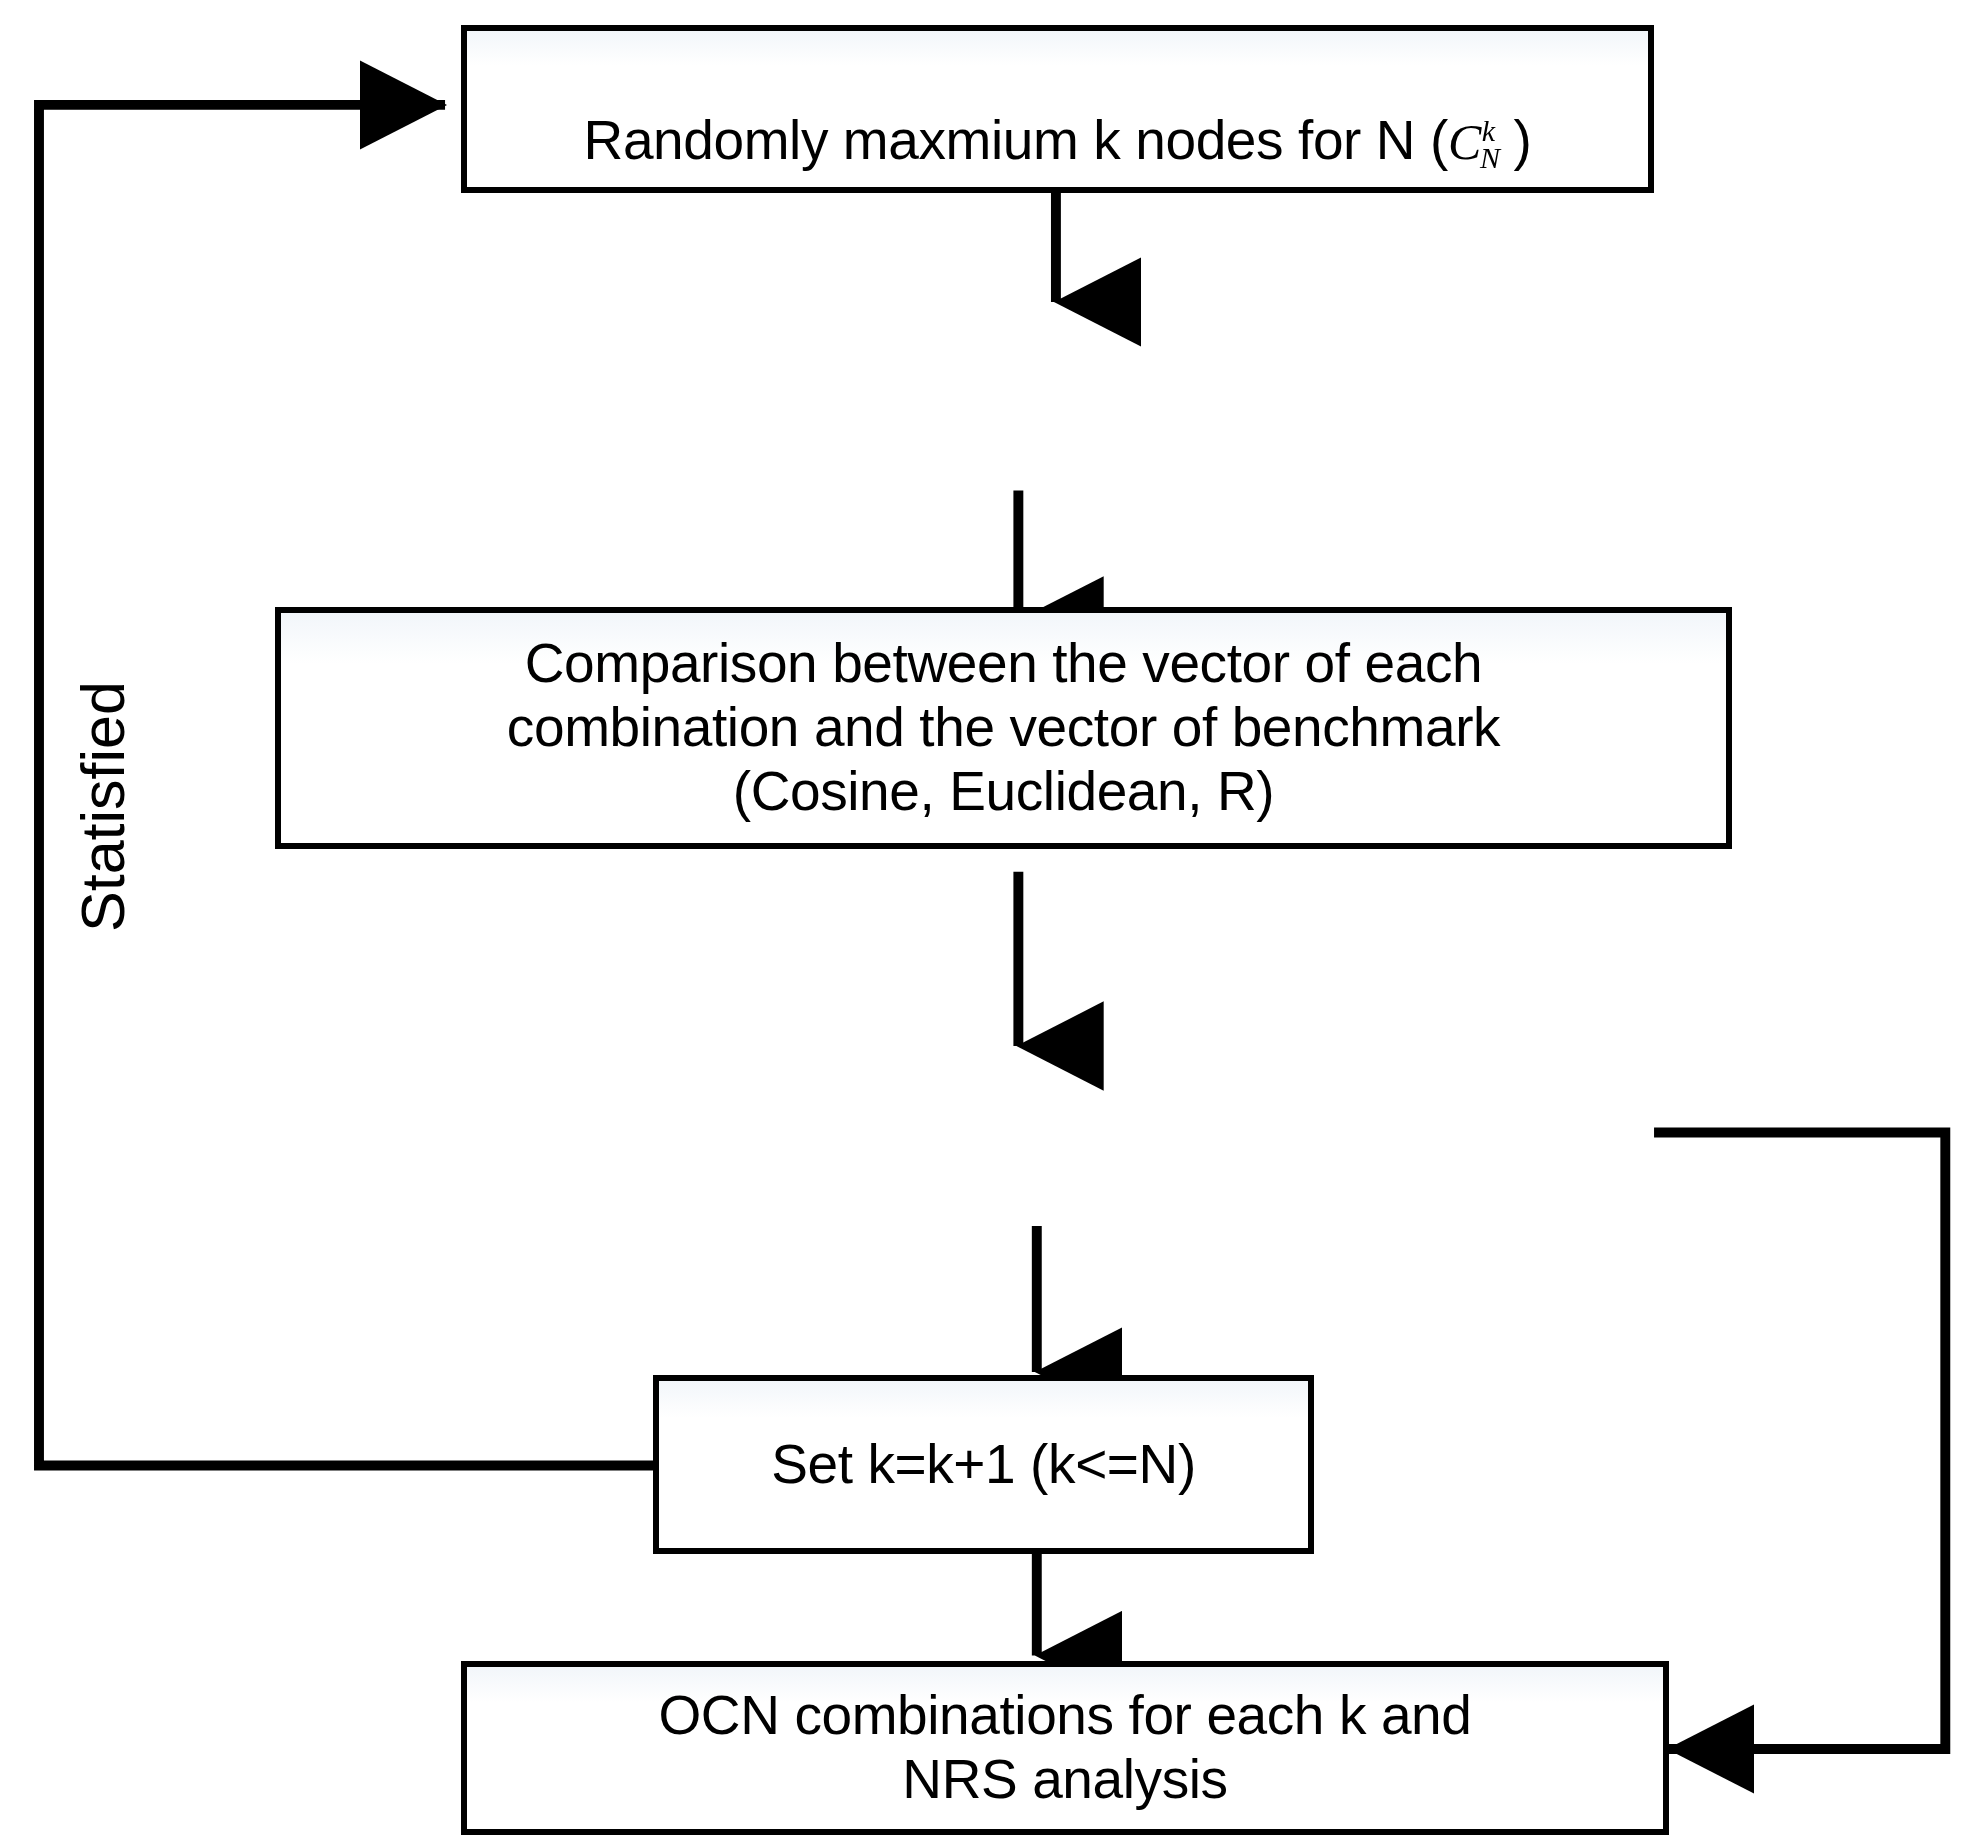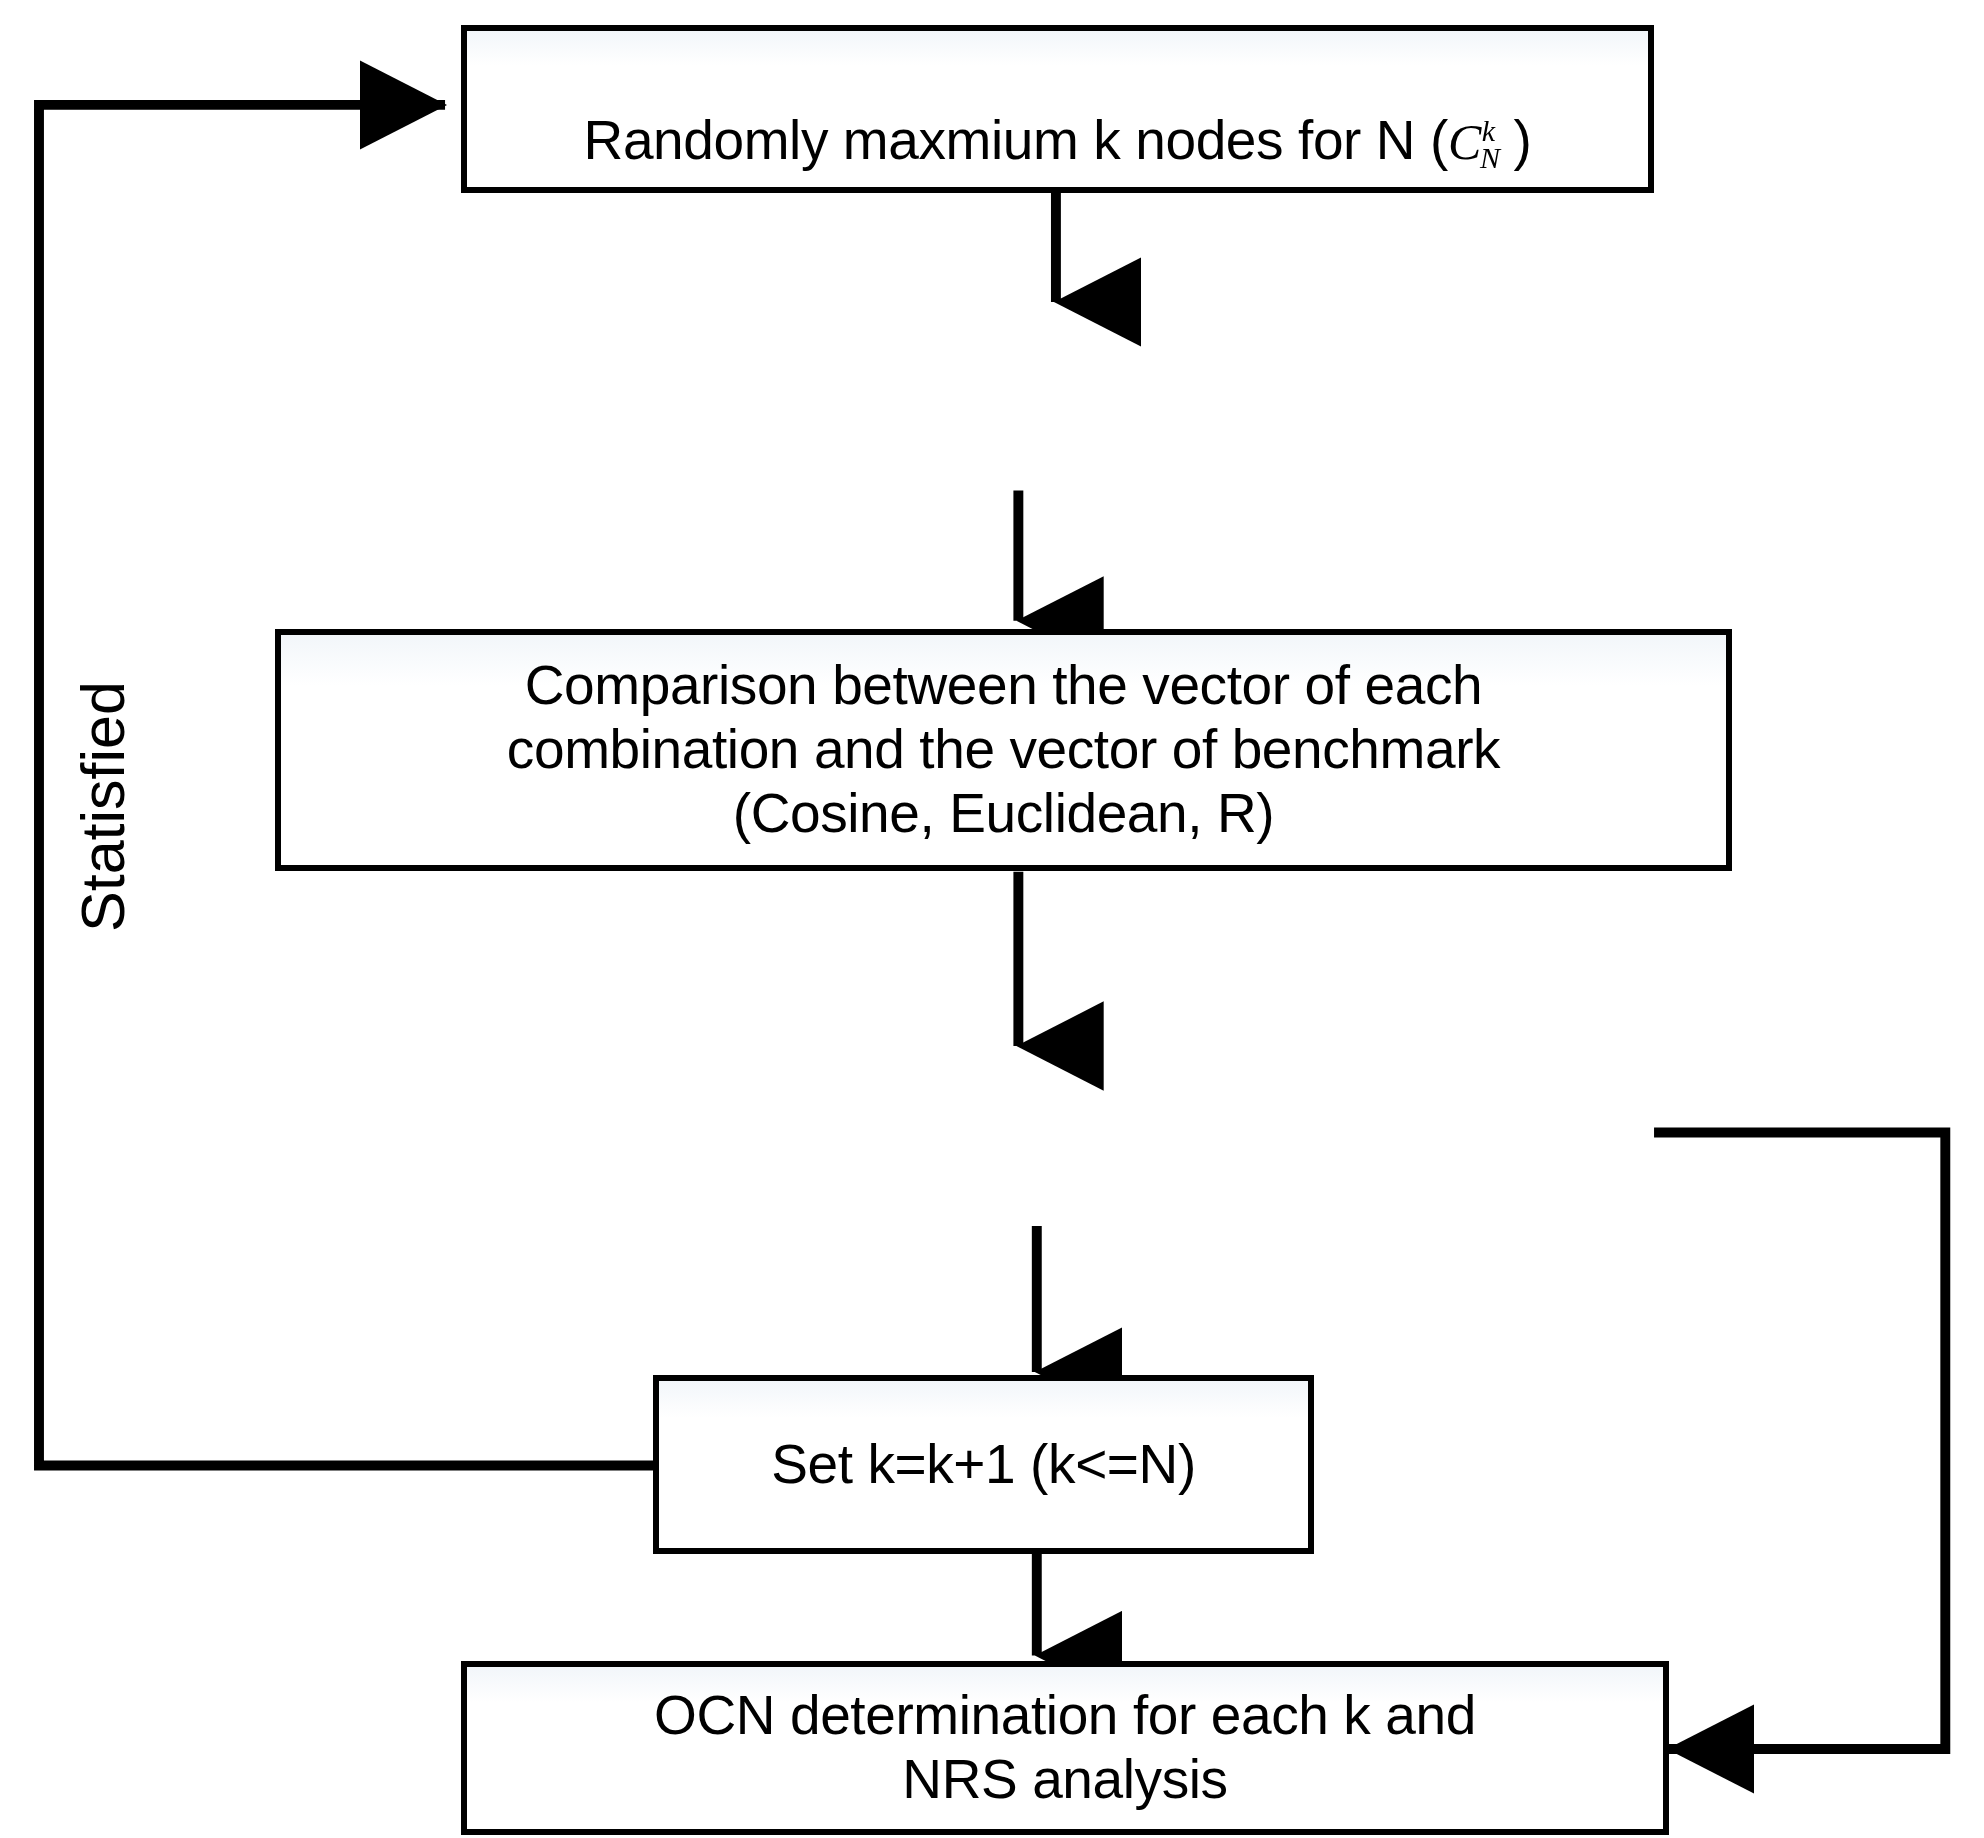--- a/index.html
+++ b/index.html
@@ -118,33 +118,33 @@
     <polyline points="2334,1598 2745,1598 2745,2468 2355,2468" fill="none" stroke="#000000" stroke-width="14" marker-end="url(#arrow-left)"></polyline>
   </svg>
 
   <div class="node-box" id="box-randomly-select" style="left:461px; top:25px; width:1193px; height:168px;">
     <div class="inner">
       <span>Randomly maxmium k nodes for N (</span><span class="formula"><span>C</span><span class="sup">k</span><span class="sub">N</span></span><span>)</span>
     </div>
   </div>
 
 
-  <div class="node-box" id="box-comparison" style="left:275px; top:629px; width:1457px; height:242px;">
+  <div class="node-box" id="box-comparison" style="left:275px; top:607px; width:1457px; height:242px;">
     <div class="inner">Comparison between the vector of each
 combination and the vector of benchmark
 (Cosine, Euclidean, R)</div>
   </div>
 
 
   <div class="node-box" id="box-increment-k" style="left:653px; top:1375px; width:661px; height:179px;">
     <div class="inner">Set k=k+1 (k&lt;=N)</div>
   </div>
 
   <div class="node-box" id="box-ocn-determination" style="left:461px; top:1661px; width:1208px; height:174px;">
-    <div class="inner">OCN determination for each k and
+    <div class="inner">OCN combinations for each k and
 NRS analysis</div>
   </div>
 
   <div class="edge-label" id="label-statisfied">Statisfied</div>
 
   <div class="edge-label" id="label-analysis">Analysis</div>
 
 </div>
 
 

